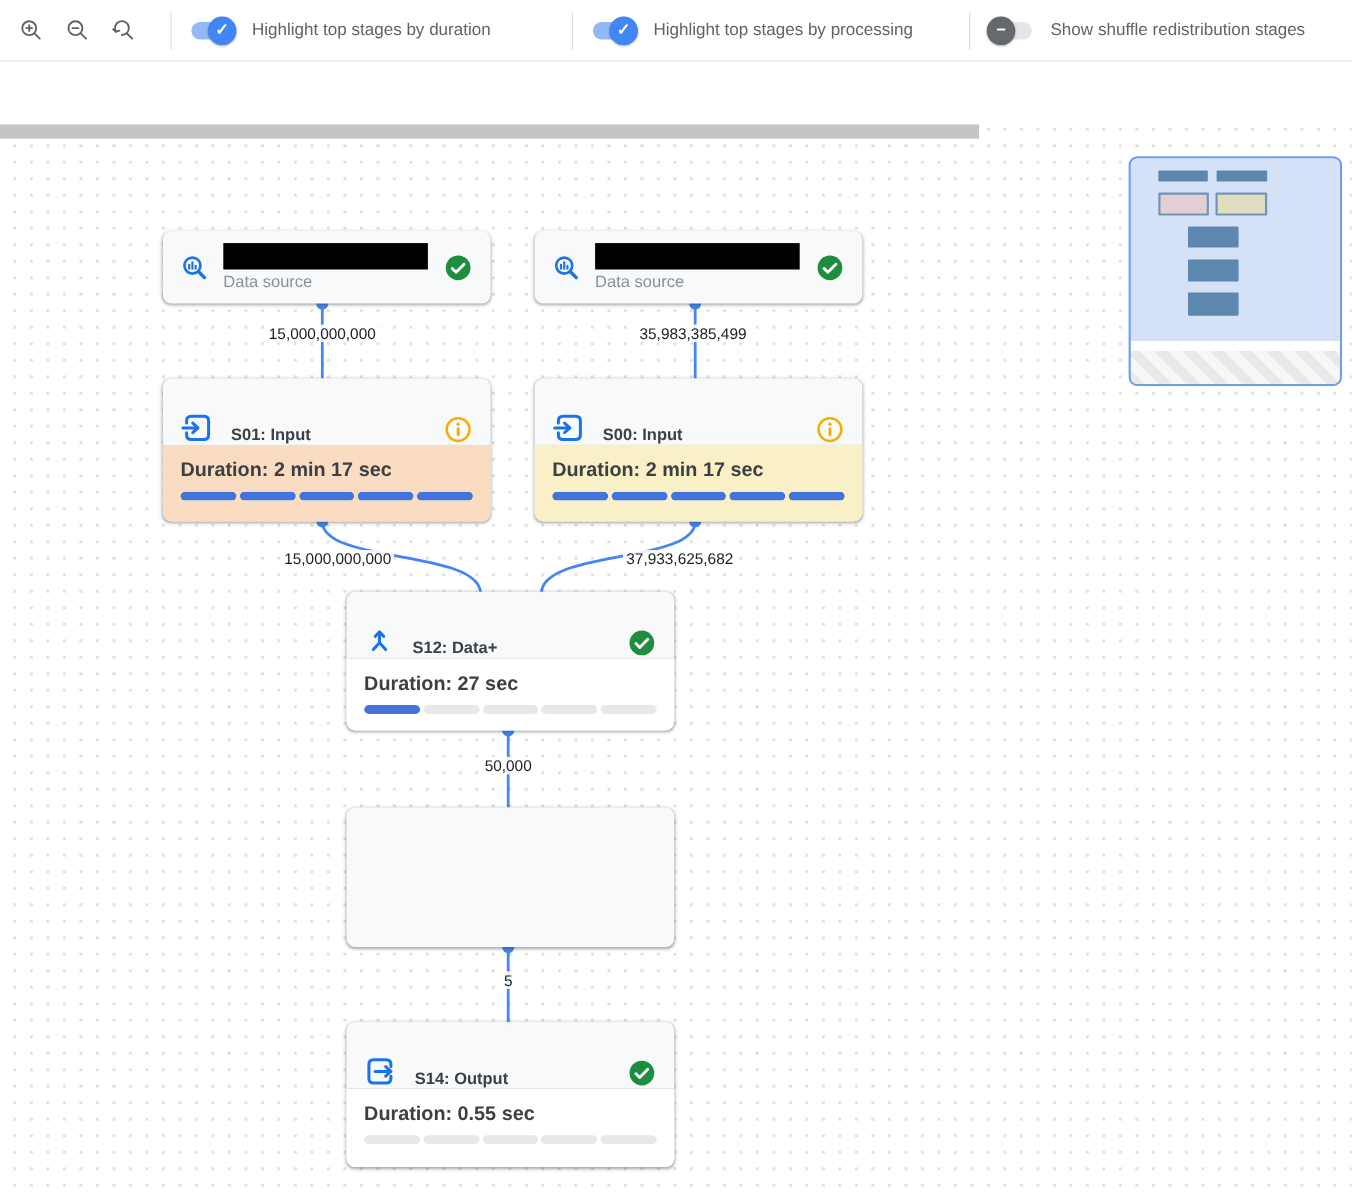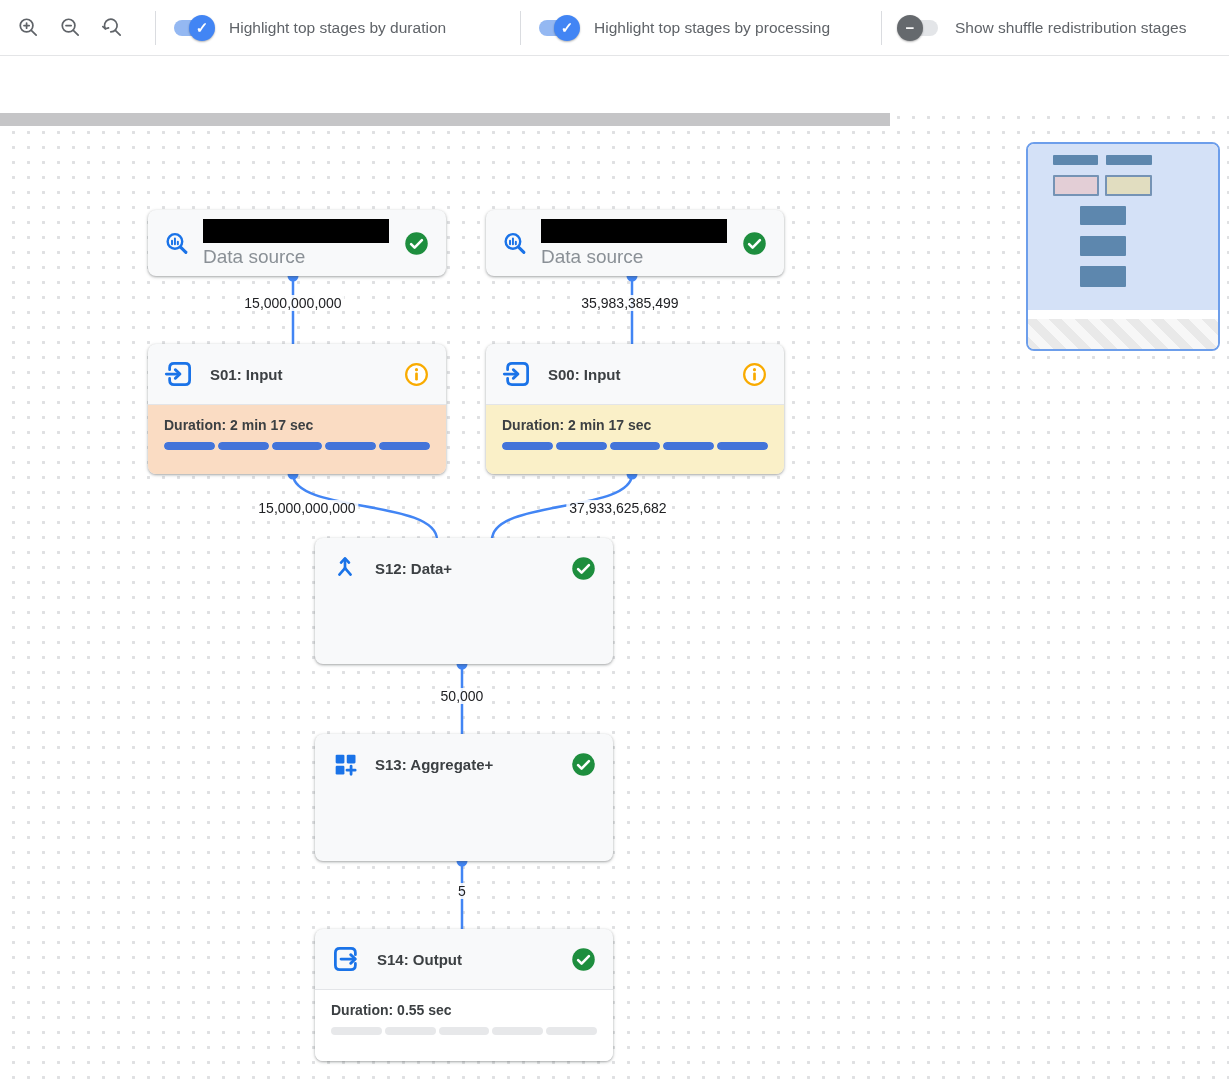--- a/index.html
+++ b/index.html
@@ -36,28 +36,28 @@
 
   svg.edges{position:absolute;left:0;top:0;pointer-events:none}
   .elabel{position:absolute;transform:translate(-50%,-50%);font-size:14px;color:#202124;
     background:rgba(255,255,255,.88);padding:0 3px;white-space:nowrap}
 
   
   .card{position:absolute;width:298px;border-radius:8px;background:#f8f9fa;cursor:pointer;
     box-shadow:0 1px 2px rgba(60,64,67,.3),0 1px 3px 1px rgba(60,64,67,.15)}
   .ds{height:66px;display:flex;align-items:center;gap:14px;padding:0 16px}
   .redacted{width:186px;height:24px;background:#000}
-  .ds-label{color:#8a9096;font-size:19px;margin-top:3px}
+  .ds-label{color:#8a9096;font-size:15px;margin-top:3px}
   .status{margin-left:auto;flex:none;display:flex}
-  .stage-head{display:flex;align-items:center;gap:16px;height:60px;padding:0 16px}
+  .stage-head{display:flex;align-items:flex-end;gap:16px;height:60px;padding:0 16px}
   .stage-title{font-size:15px;font-weight:700;color:#3c4043}
   .stage-body{border-top:1px solid #e3e5e8;border-radius:0 0 8px 8px;background:#fff;padding:12px 16px 0 16px}
   .stage-body.peach{background:#fadcc3}
   .stage-body.yellow{background:#faf0c8}
-  .dur{font-size:14px;font-weight:700;color:#3c4043}
+  .dur{font-size:18px;font-weight:700;color:#3c4043}
   .bar{display:flex;gap:3px;margin-top:9px;height:8px}
   .seg{flex:1;background:#e7e8ea;border-radius:4px;overflow:hidden}
   .seg-fill{height:100%;background:#4374d9;border-radius:4px}
 
   
   #node-s01,#node-s00{height:130px}
   #node-s12{height:126px}
   #node-s13{height:127px}
   #node-s14{height:132px}
   #node-s01 .stage-body,#node-s00 .stage-body{height:70px}
@@ -291,38 +291,35 @@
             <path d="M12 12.2 L16.8 17.6"></path>
         </svg>
         <div class="stage-title">S12: Data+</div>
         <span class="status">
           <svg width="27" height="27" viewBox="0 0 24 24">
               <circle cx="12" cy="12" r="10" fill="#1e8e3e"></circle>
           <path d="M7.2 12.5 l3.1 3.1 l6.5 -6.6" stroke="#fff" stroke-width="2.3" fill="none" stroke-linecap="round" stroke-linejoin="round"></path>
             </svg>
         </span>
       </div>
+      <div class="stage-body">
+        <div class="dur">Duration: 27 sec</div>
+        <div class="bar">
+            <div class="seg">
+              <div class="seg-fill" style="width: 100%;"></div>
+            </div>
+            <div class="seg"></div>
+            <div class="seg"></div>
+            <div class="seg"></div>
+            <div class="seg"></div>
+          </div>
+      </div>
     </div>
 
     <div class="card" id="node-s13" style="left:315px;top:621px">
-      <div class="stage-head">
-        <svg width="28" height="28" viewBox="0 0 24 24">
-          <rect x="4" y="4" width="7.5" height="7.5" rx="1" fill="#1a73e8"></rect>
-          <rect x="13.5" y="4" width="7.5" height="7.5" rx="1" fill="#1a73e8"></rect>
-          <rect x="4" y="13.5" width="7.5" height="7.5" rx="1" fill="#1a73e8"></rect>
-          <path d="M17.2 13.8 V20.8 M13.7 17.3 H20.7" stroke="#1a73e8" stroke-width="2.4" stroke-linecap="round"></path>
-        </svg>
-        <div class="stage-title">S13: Aggregate+</div>
-        <span class="status">
-          <svg width="27" height="27" viewBox="0 0 24 24">
-              <circle cx="12" cy="12" r="10" fill="#1e8e3e"></circle>
-          <path d="M7.2 12.5 l3.1 3.1 l6.5 -6.6" stroke="#fff" stroke-width="2.3" fill="none" stroke-linecap="round" stroke-linejoin="round"></path>
-            </svg>
-        </span>
-      </div>
     </div>
 
     <div class="card" id="node-s14" style="left:315px;top:816px">
       <div class="stage-head">
         <svg width="30" height="30" viewBox="0 0 24 24" fill="none" stroke="#1a73e8" stroke-width="2.2" stroke-linecap="round" stroke-linejoin="round">
           <path d="M19.5 8.5 V7 Q19.5 3.5 16 3.5 H7 Q3.5 3.5 3.5 7 V17 Q3.5 20.5 7 20.5 H16 Q19.5 20.5 19.5 17 V15.5"></path>
           <path d="M8 12 H19"></path>
             <path d="M15.7 8.5 L19.5 12 L15.7 15.5"></path>
         </svg>
         <div class="stage-title">S14: Output</div>

